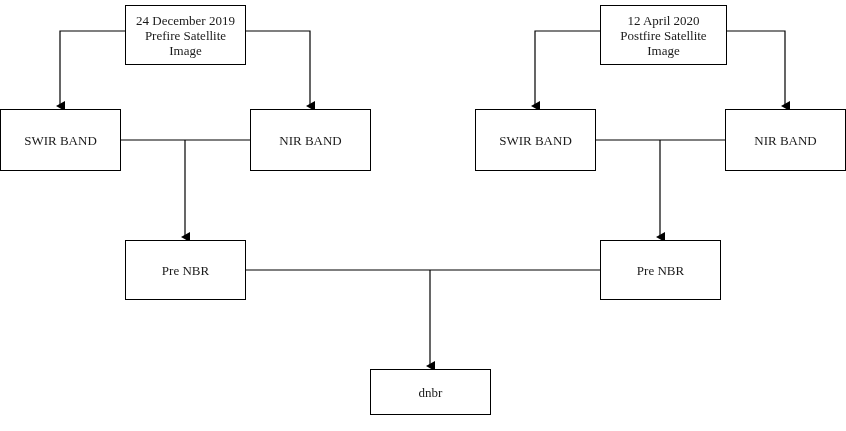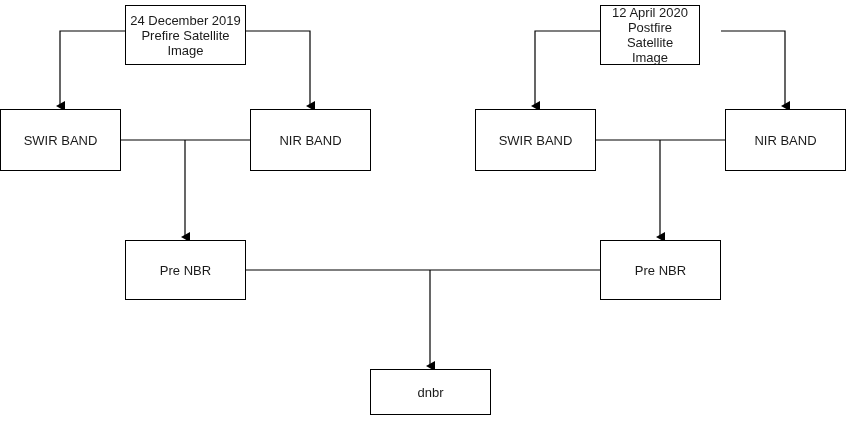--- a/index.html
+++ b/index.html
@@ -38,20 +38,21 @@
     color: #1a1a1a;
     font-size: 13px;
     line-height: 15px;
     font-family: "Liberation Sans", sans-serif;
     z-index: 2;
   }
   .node-label {
     display: block;
     white-space: pre-line;
     padding: 0 4px;
+    font-family: Liberation Serif, serif;
   }
 </style>
 </head>
 <body>
 
 <div id="canvas">
 
   <svg id="edges" width="846" height="431" viewBox="0 0 846 431" xmlns="http://www.w3.org/2000/svg">
     <defs>
       <marker id="arrowhead" markerWidth="10" markerHeight="10" refX="5" refY="5" orient="auto" markerUnits="userSpaceOnUse">
@@ -71,21 +72,21 @@
         <polyline points="430,270 430,366" fill="none" stroke="#000000" stroke-width="1.2" marker-end="url(#arrowhead)"></polyline>
       </g>
   </svg>
 
   <div id="node-layer">
       <div class="node" style="left: 125px; top: 5px; width: 121px; height: 60px; border-color: rgb(0, 0, 0); color: rgb(26, 26, 26);">
         <span class="node-label">24 December 2019
 Prefire Satellite
 Image</span>
       </div>
-      <div class="node" style="left: 600px; top: 5px; width: 100px; height: 60px; border-color: rgb(0, 0, 0); color: rgb(26, 26, 26);">
+      <div class="node" style="left: 600px; top: 5px; width: 127px; height: 60px; border-color: rgb(0, 0, 0); color: rgb(26, 26, 26);">
         <span class="node-label">12 April 2020
 Postfire Satellite
 Image</span>
       </div>
       <div class="node" style="left: 0px; top: 109px; width: 121px; height: 62px; border-color: rgb(0, 0, 0); color: rgb(26, 26, 26);">
         <span class="node-label">SWIR BAND</span>
       </div>
       <div class="node" style="left: 250px; top: 109px; width: 121px; height: 62px; border-color: rgb(0, 0, 0); color: rgb(26, 26, 26);">
         <span class="node-label">NIR BAND</span>
       </div>

